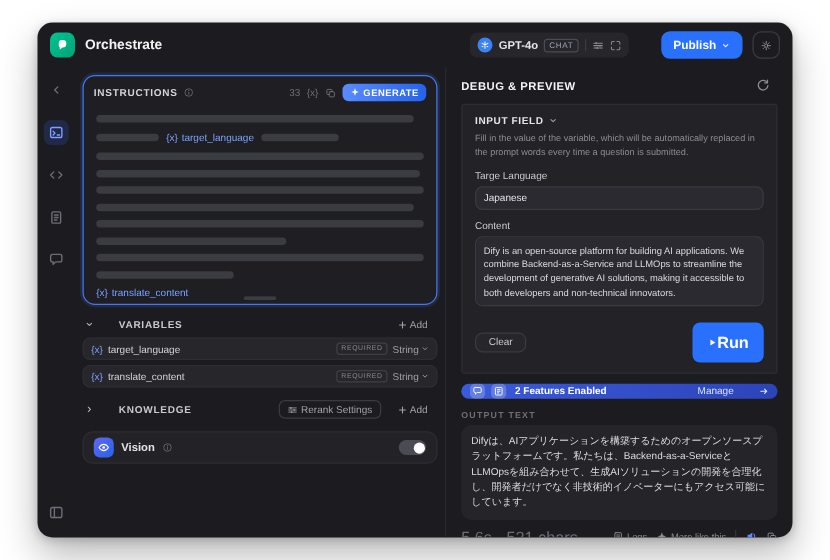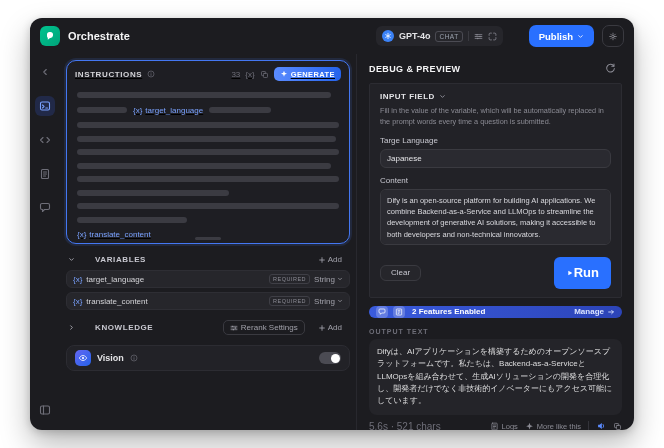--- a/index.html
+++ b/index.html
@@ -40,21 +40,21 @@
   .sidebar { width:30px; display:flex; flex-direction:column; align-items:center; padding:8px 0 10px; gap:14px; }
   .side-ic { width:20px; height:20px; border-radius:6px; display:flex; align-items:center; justify-content:center;
              color:#6e6e78; cursor:pointer; }
   .side-ic.active { background:rgba(59,108,255,.18); color:#7aa2ff; }
   .side-ic.bottom { margin-top:auto; }
 
   
   .leftcol { width:296px; padding:6px 6px 8px 6px; display:flex; flex-direction:column; min-height:0; }
 
   .ins-panel { border:1px solid #4477f2; box-shadow:0 0 0 2px rgba(68,119,242,.14); border-radius:10px;
-               background:#1e1e23; height:184px; display:flex; flex-direction:column; position:relative;text-decoration:underline; }
+               background:#1e1e23; height:184px; display:flex; flex-direction:column; position:relative; }
   .ins-hdr { display:flex; align-items:center; gap:5px; padding:6px 8px 3px; }
   .ins-title { font-size:8px; font-weight:700; letter-spacing:.6px; color:#d4d4d8; }
   .muted-ic { color:#6e6e78; display:flex; }
   .ins-count { margin-left:auto; font-size:8px; color:#6e6e78; }
   .braces { font-size:8px; color:#6e6e78; }
   .gen-btn { display:flex; align-items:center; gap:3px; padding:2.5px 6px; border-radius:5px;
              background:linear-gradient(90deg,#5a8bff,#2563eb); color:#fff; font-size:7.5px; font-weight:700;
              letter-spacing:.4px; border:none; cursor:pointer; }
   .ins-body { flex:1; padding:8px 10px; display:flex; flex-direction:column; gap:7.5px; overflow:hidden; }
   .sk-row { display:flex; align-items:center; gap:6px; }
@@ -107,28 +107,28 @@
   .clear-btn { height:16px; padding:0 10px; border-radius:6px; border:1px solid #3a3a40; background:#26262b;
                color:#c8c8d0; font-size:8px; cursor:pointer; }
   .run-btn { margin-left:auto; height:32px; display:flex; align-items:center; gap:0; padding:0 12px;
              border-radius:6px; background:#2970ff; border:none; color:#fff; font-size:13px; font-weight:700; cursor:pointer; }
 
   .features-bar { margin-top:8px; height:20px; border-radius:6px; background:linear-gradient(90deg,#3a5bdc,#2c44b8);
                   display:flex; align-items:center; gap:5px; padding:0 7px; }
   .feat-chip { width:12px; height:12px; border-radius:4px; background:rgba(255,255,255,.22); color:#fff;
                display:flex; align-items:center; justify-content:center; }
   .feat-text { font-size:8px; color:#fff; font-weight:600; margin-left:2px; }
-  .manage { margin-left:auto; display:flex; align-items:center; gap:3px; font-size:8px; color:#dbe4ff;
-            font-weight:700; cursor:pointer; }
+  .manage { margin-left:auto; display:flex; align-items:center; gap:20px; font-size:8px; color:#dbe4ff;
+            font-weight:400; cursor:pointer; }
 
   .out-label { margin-top:10px; font-size:7px; font-weight:700; letter-spacing:1px; color:#6e6e78; }
   .out-card { margin-top:4px; background:#242429; border-radius:8px; padding:7px 8px; font-size:8px;
               line-height:1.55; color:#dededf; }
   .out-footer { margin-top:6px; display:flex; align-items:center; gap:7px; }
-  .meta { font-size:10px; color:#6e6e78; }
+  .meta { font-size:13px; color:#6e6e78; }
   .foot-right { margin-left:auto; display:flex; align-items:center; gap:7px; }
   .foot-item { display:flex; align-items:center; gap:3px; font-size:7.5px; color:#8b8b94; cursor:pointer; }
   .foot-div { width:1px; height:10px; background:#33333a; }
   .speaker-ic { color:#5b8bff; display:flex; cursor:pointer; }
   .copy-ic { color:#8b8b94; display:flex; cursor:pointer; }
 </style>
 </head>
 <body>
 
 <div class="window">

